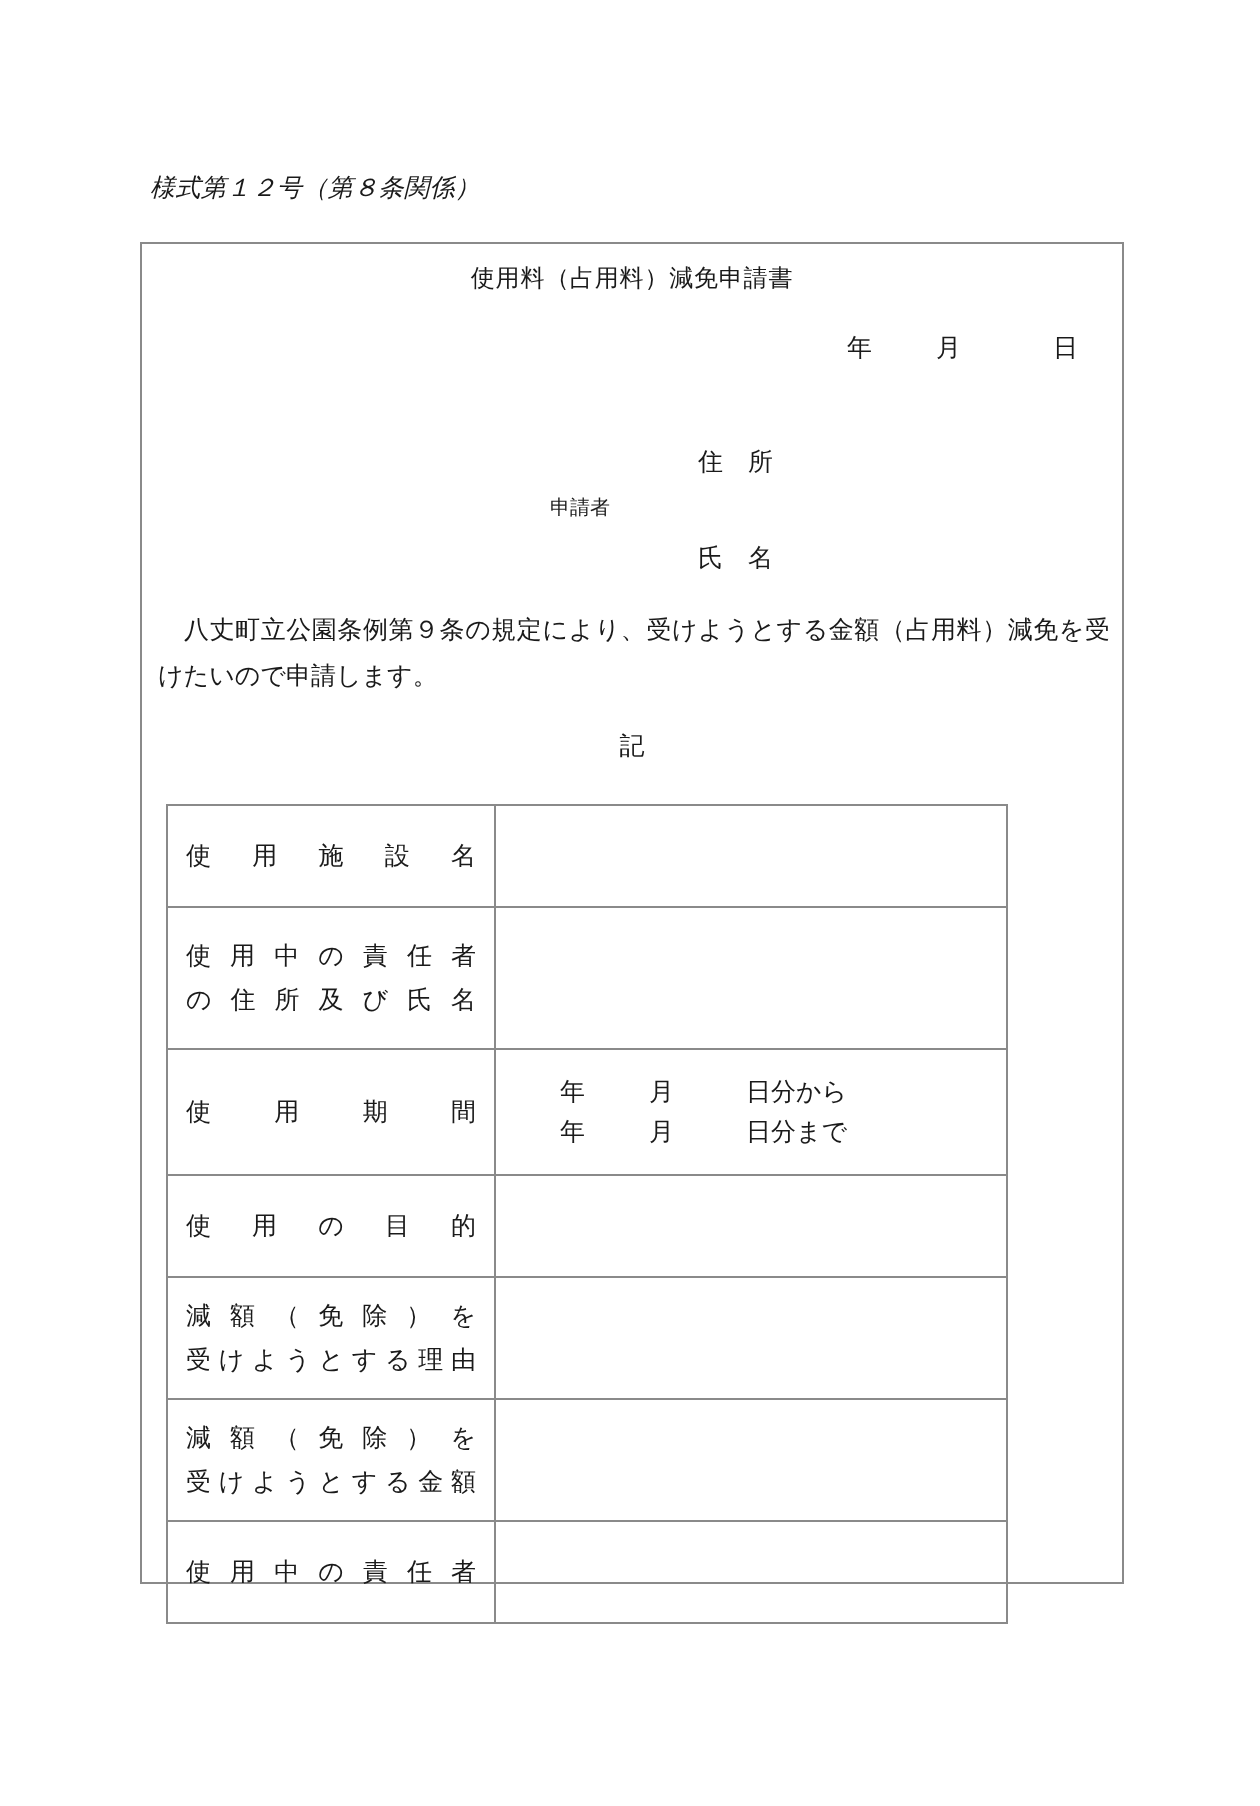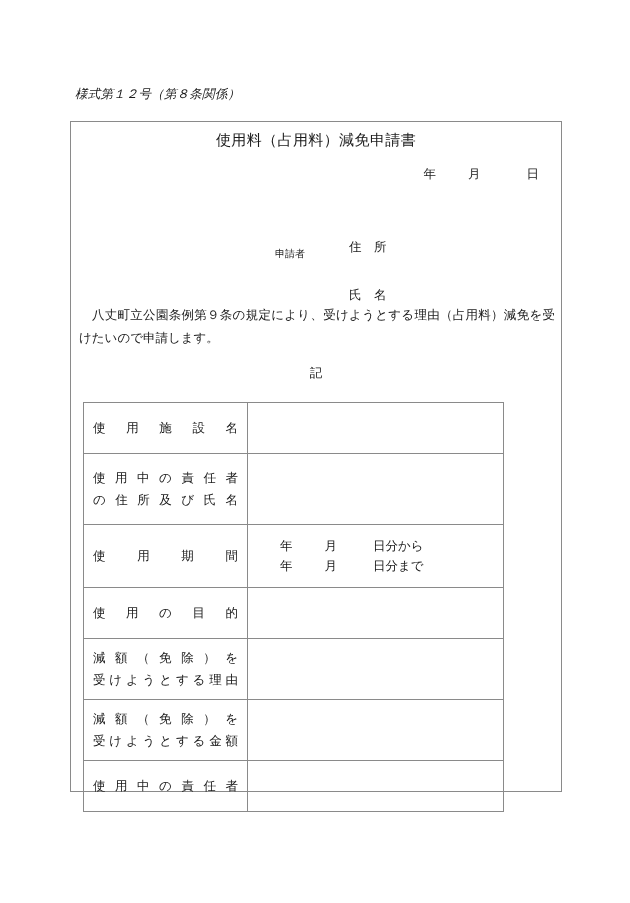--- a/index.html
+++ b/index.html
@@ -45,21 +45,21 @@
     height: 100%;
   }
 
   
   .doc-title {
     position: absolute;
     left: 0;
     right: 0;
     top: 9px;
     text-align: center;
-    font-size: 15px;
+    font-size: 12px;
     letter-spacing: 0.4px;
   }
 
   
   .date-line {
     position: absolute;
     right: 22px;
     top: 44px;
     font-size: 12.5px;
     white-space: nowrap;
@@ -81,21 +81,20 @@
     left: 204px;
     top: 24px;
     font-size: 10px;
     white-space: nowrap;
   }
   .applicant-field {
     position: absolute;
     left: 278px;
     font-size: 12.5px;
     white-space: nowrap;
-    margin-top: 16px;
   }
   .applicant-field.addr { top: 0px; }
   .applicant-field.name { top: 48px; }
 
   
   .body-text {
     position: absolute;
     left: 8px;
     right: 6px;
     top: 181px;
@@ -187,21 +186,21 @@
     <div class="date-line">
       <span class="seg yy">年</span><span class="seg mm">月</span><span class="seg dd">日</span>
     </div>
 
     <div class="applicant">
       <div class="applicant-label">申請者</div>
       <div class="applicant-field addr">住　所</div>
       <div class="applicant-field name">氏　名</div>
     </div>
 
-    <div class="body-text">八丈町立公園条例第９条の規定により、受けようとする理由（占用料）減免を受けたいので申請します。</div>
+    <div class="body-text">八丈町立公園条例第９条の規定により、受けようとする金額（占用料）減免を受けたいので申請します。</div>
 
     <div class="ki-marker">記</div>
 
     <table class="form-table">
       <tbody>
 
         <tr class="r-facility">
           <td class="label-cell">
             <span class="lbl">使用施設名</span>
           </td>

